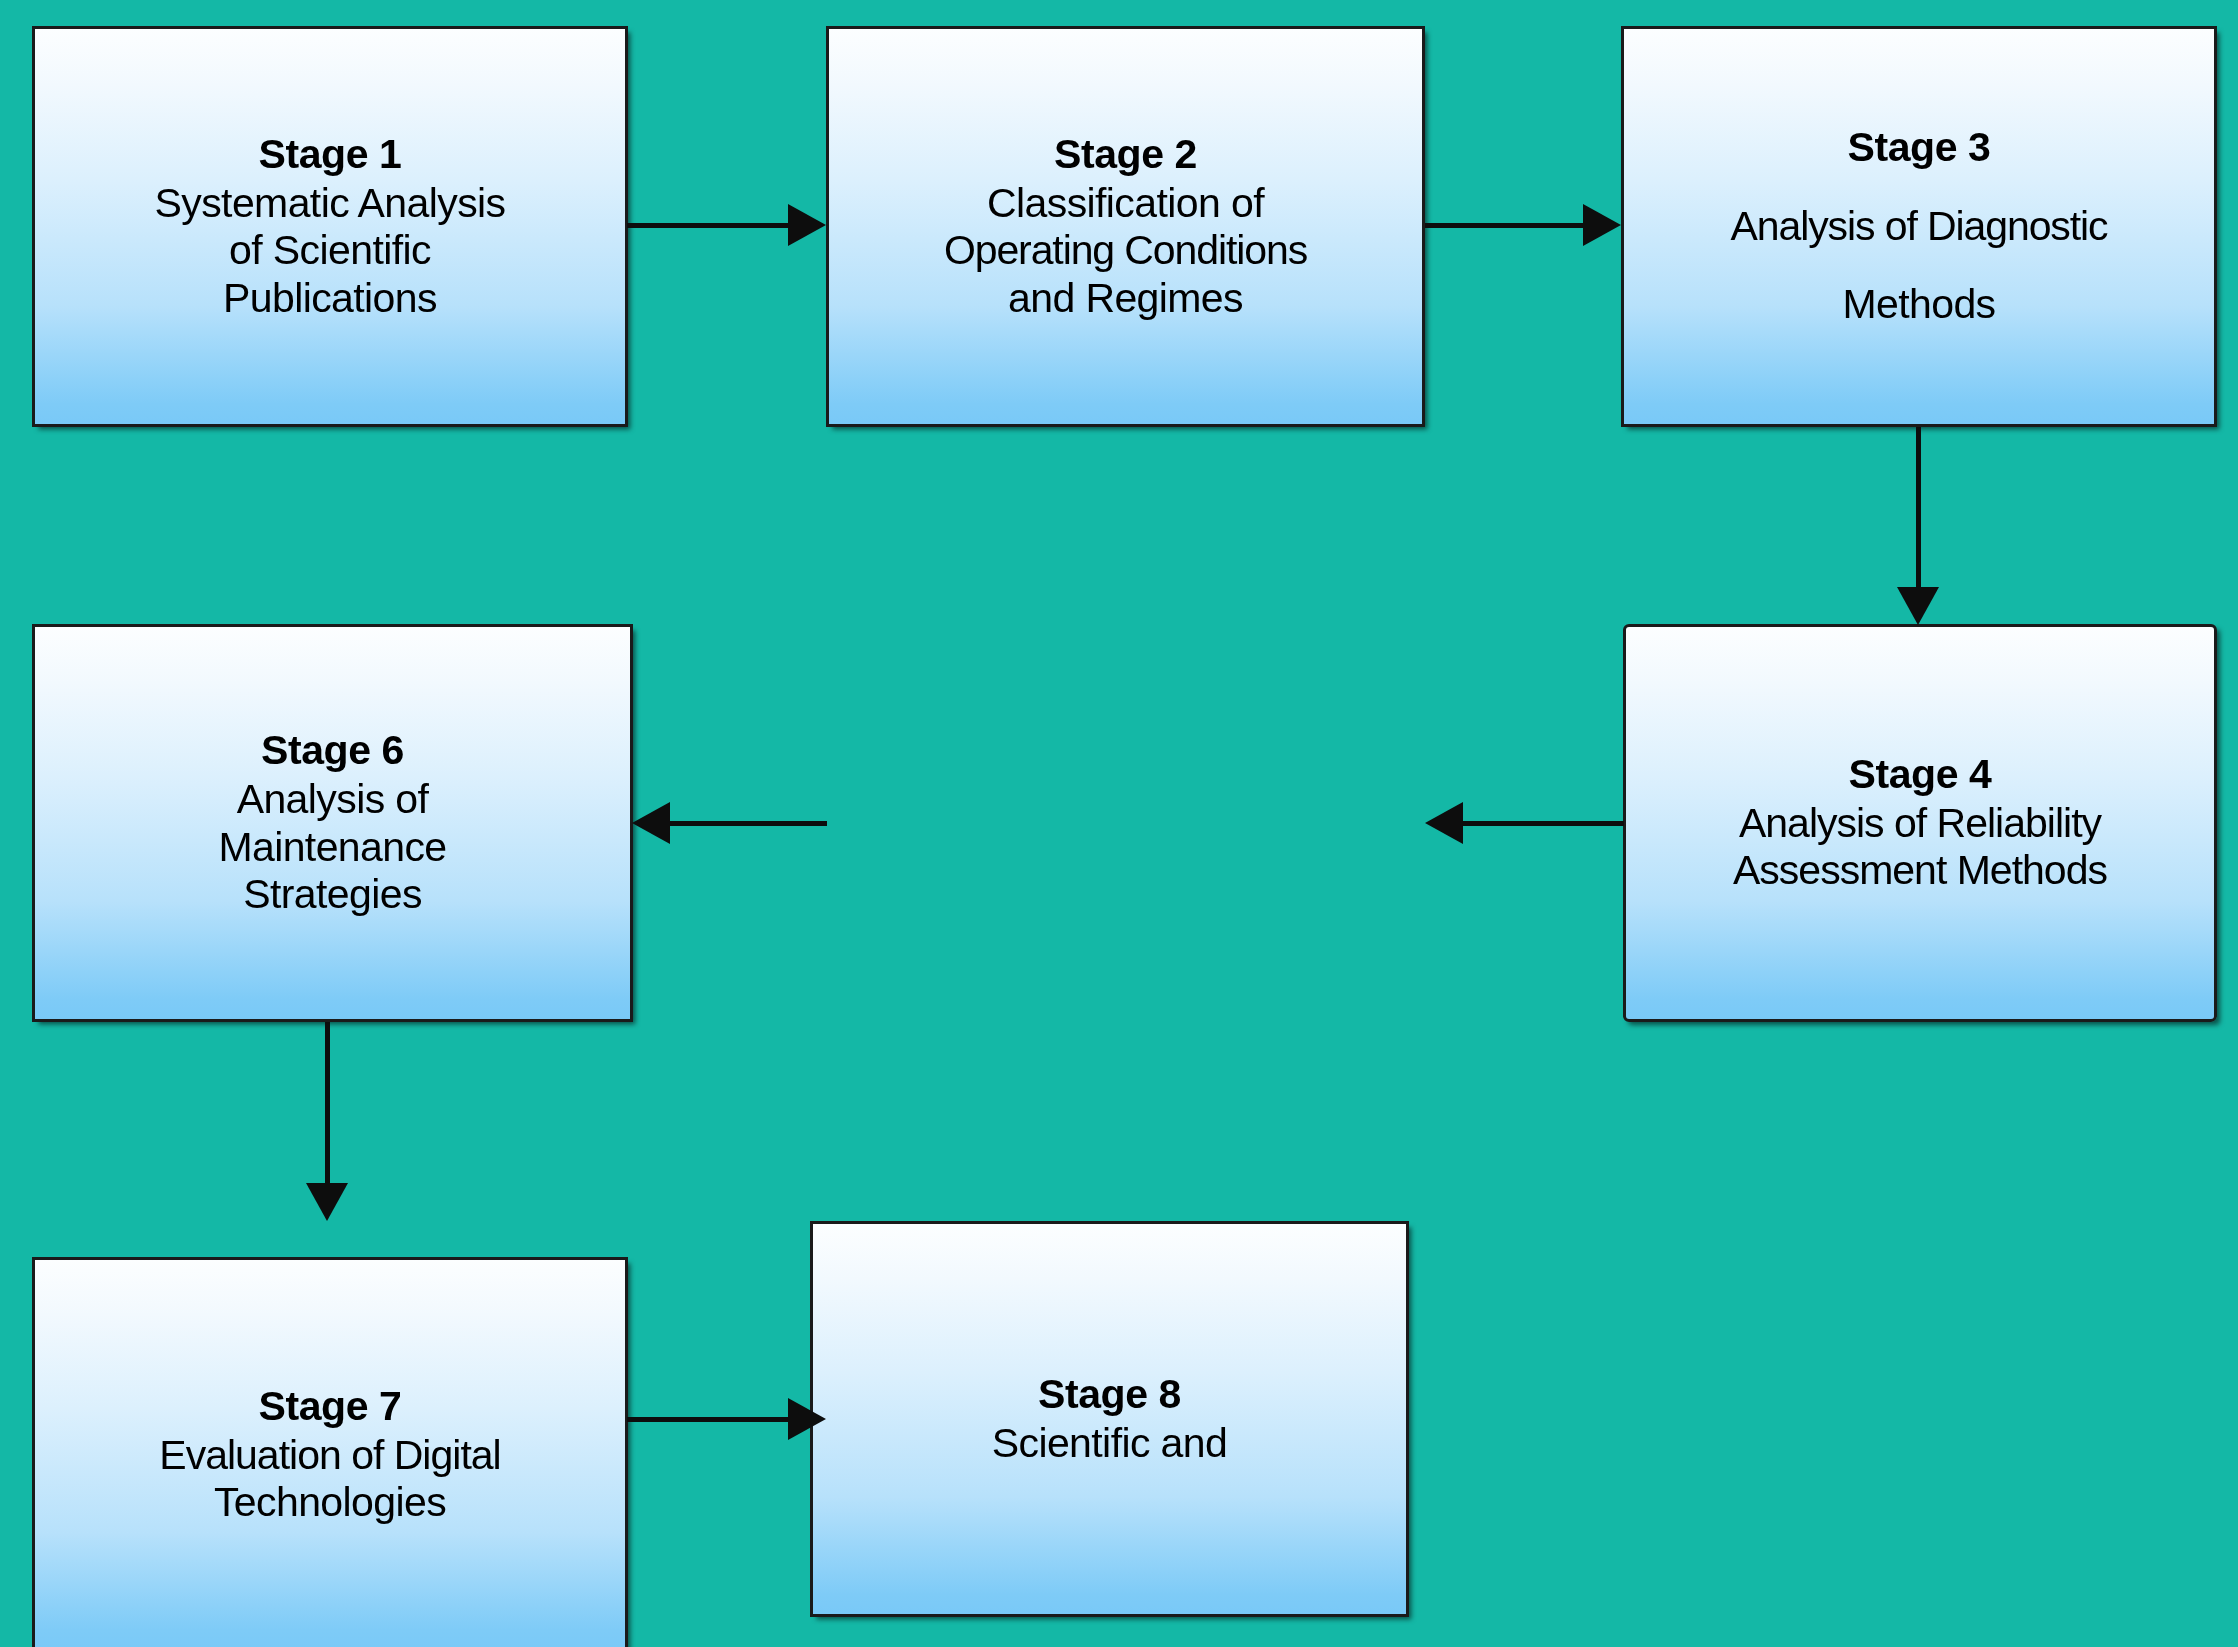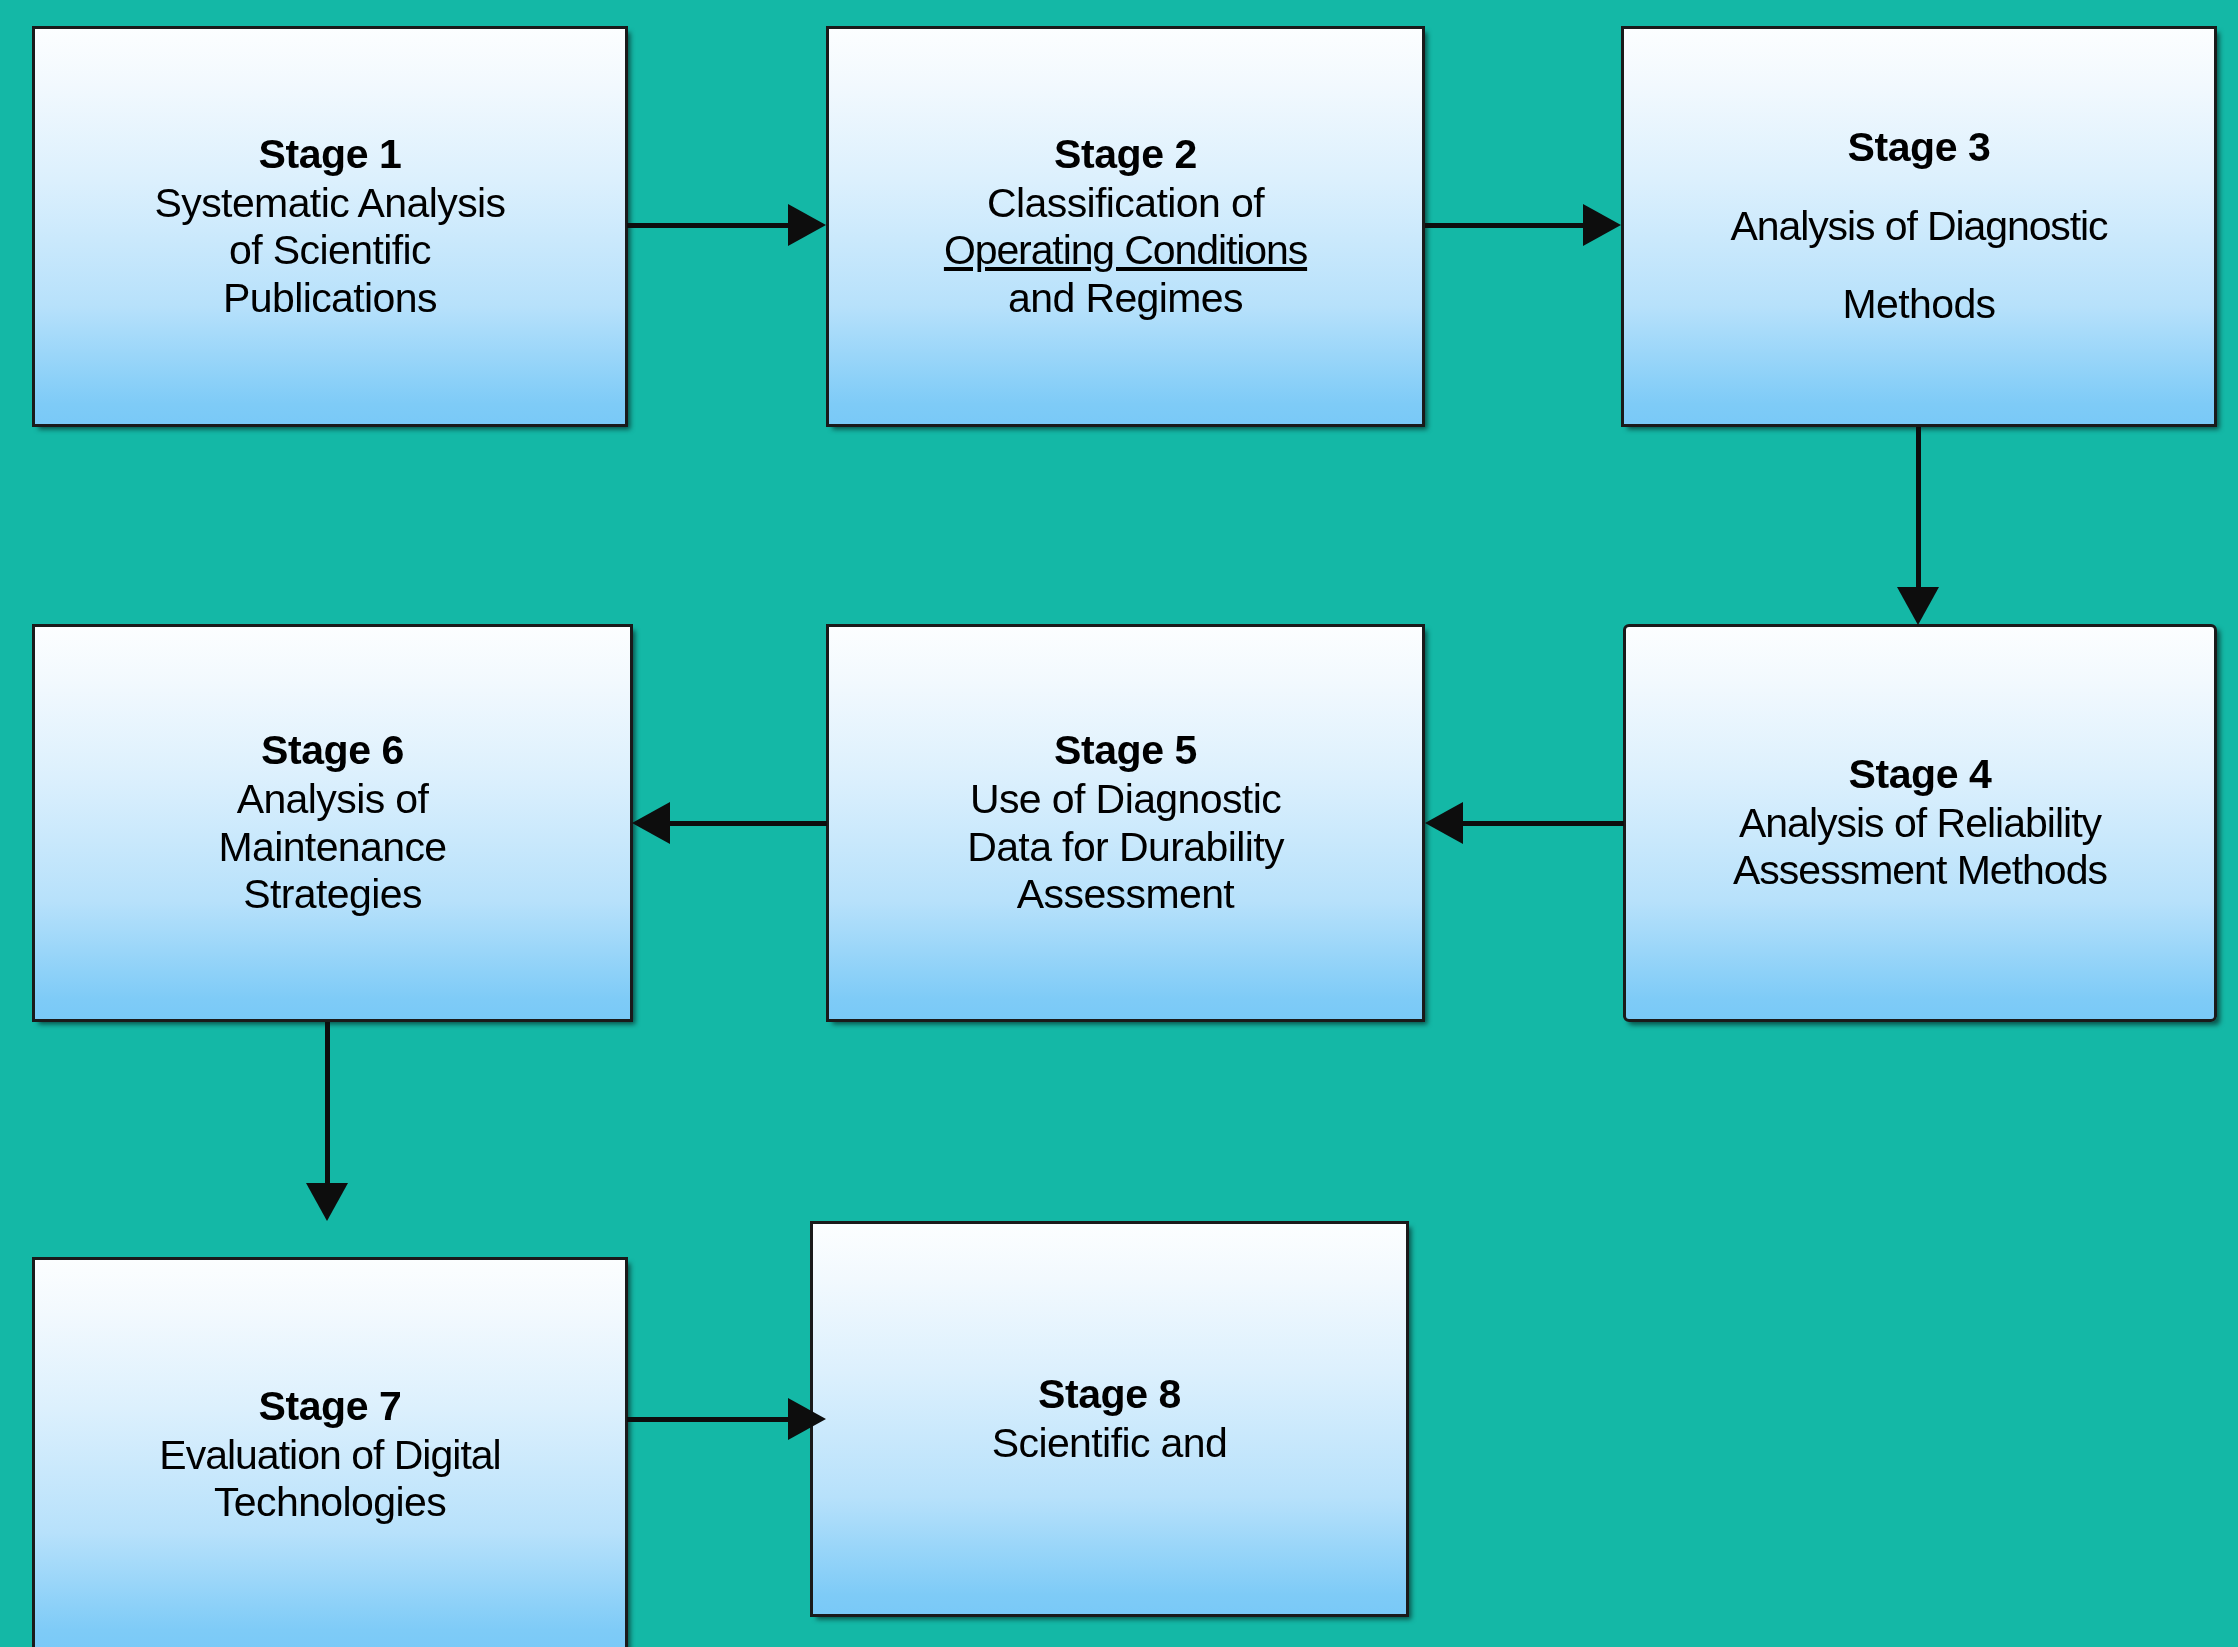--- a/index.html
+++ b/index.html
@@ -86,43 +86,37 @@
   <div class="node" style="left:32px; top:26px; width:596px; height:401px;">
     <div class="stage-title">Stage 1</div>
     <div class="stage-desc">Systematic Analysis</div>
     <div class="stage-desc">of Scientific</div>
     <div class="stage-desc">Publications</div>
   </div>
 
   <div class="node" style="left:826px; top:26px; width:599px; height:401px;">
     <div class="stage-title">Stage 2</div>
     <div class="stage-desc">Classification of</div>
-    <div class="stage-desc" style="letter-spacing:-1.1px;text-decoration:underline;">Operating Conditions</div>
+    <div class="stage-desc" style="letter-spacing:-1.1px;">Operating Conditions</div>
     <div class="stage-desc">and Regimes</div>
   </div>
 
   <div class="node" style="left:1621px; top:26px; width:596px; height:401px;gap:30px;">
     <div class="stage-title">Stage 3</div>
     <div class="stage-desc" style="letter-spacing:-1.1px; white-space:nowrap;">Analysis of Diagnostic</div>
     <div class="stage-desc">Methods</div>
   </div>
 
   <div class="node" style="left:32px; top:624px; width:601px; height:398px;">
     <div class="stage-title">Stage 6</div>
     <div class="stage-desc">Analysis of</div>
     <div class="stage-desc">Maintenance</div>
     <div class="stage-desc">Strategies</div>
   </div>
 
-  <div class="node" style="left:826px; top:624px; width:599px; height:398px;">
-    <div class="stage-title">Stage 5</div>
-    <div class="stage-desc">Use of Diagnostic</div>
-    <div class="stage-desc">Data for Durability</div>
-    <div class="stage-desc">Assessment</div>
-  </div>
 
   <div class="node" style="left:1623px; top:624px; width:594px; height:398px;border-radius:6px;">
     <div class="stage-title">Stage 4</div>
     <div class="stage-desc" style="letter-spacing:-1px; white-space:nowrap;">Analysis of Reliability</div>
     <div class="stage-desc" style="letter-spacing:-1px; white-space:nowrap;">Assessment Methods</div>
   </div>
 
   <div class="node" style="left:32px; top:1221px; width:596px; height:396px;margin-top:36px;">
     <div class="stage-title">Stage 7</div>
     <div class="stage-desc" style="letter-spacing:-1px; white-space:nowrap;">Evaluation of Digital</div>

